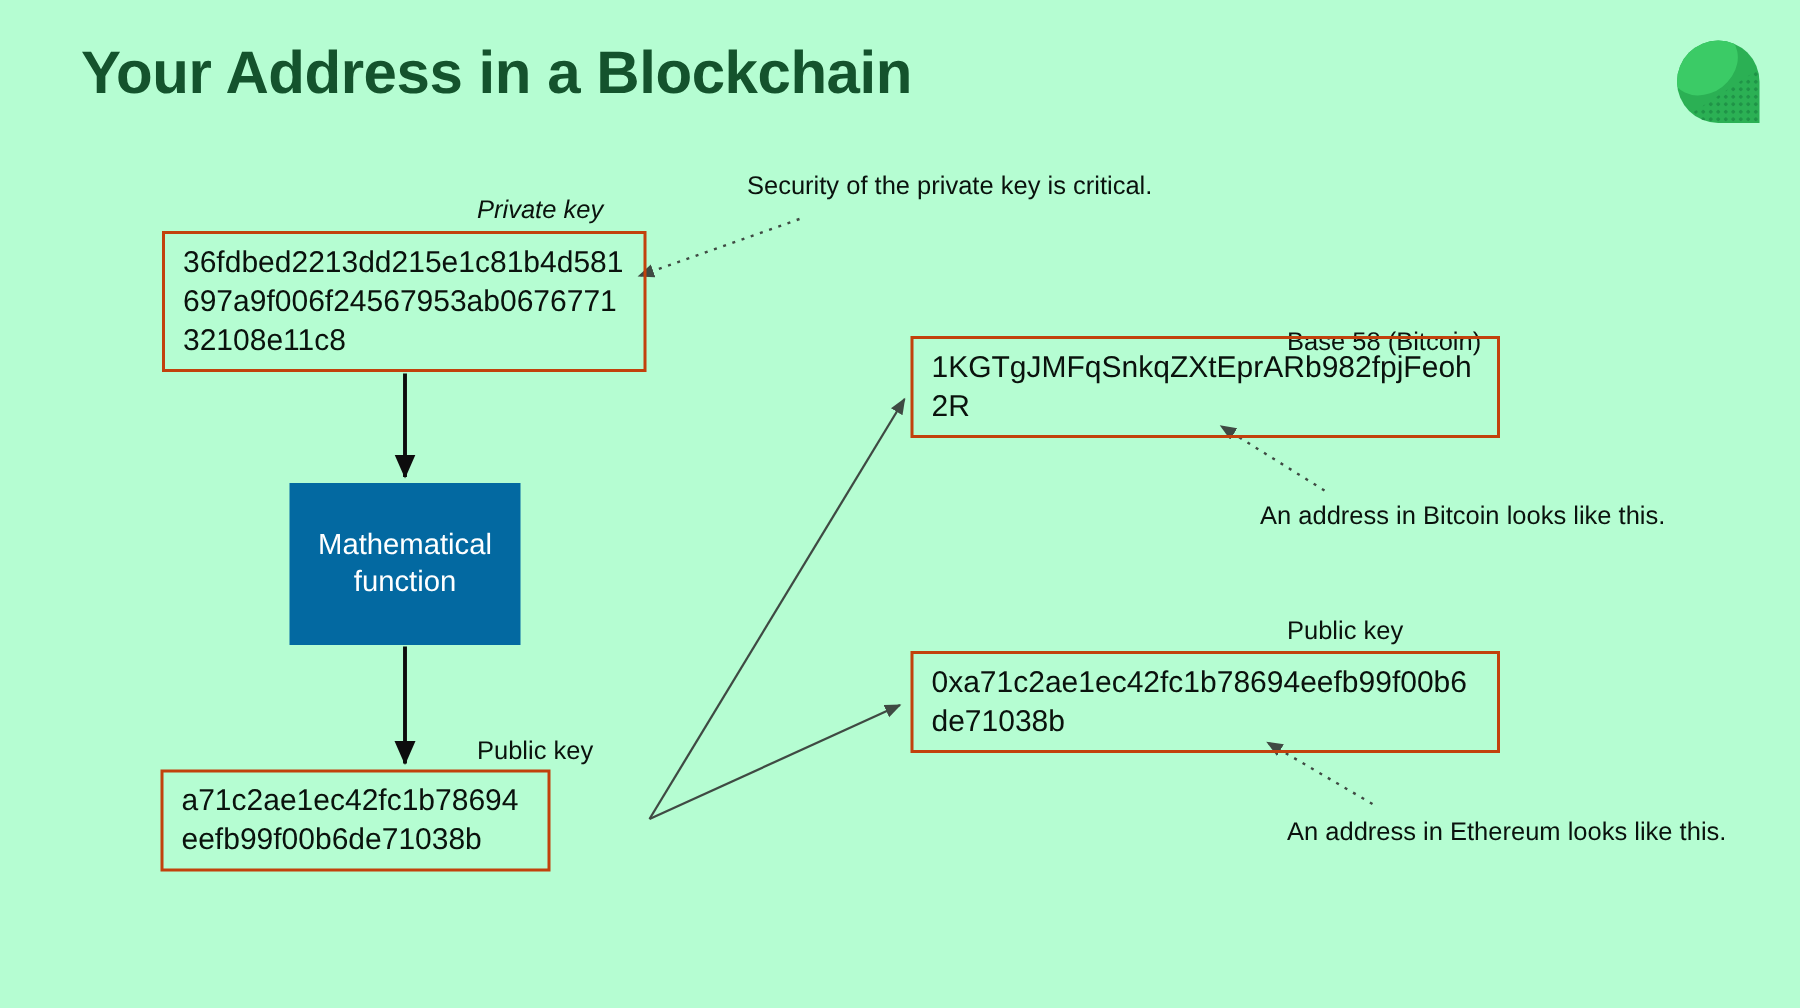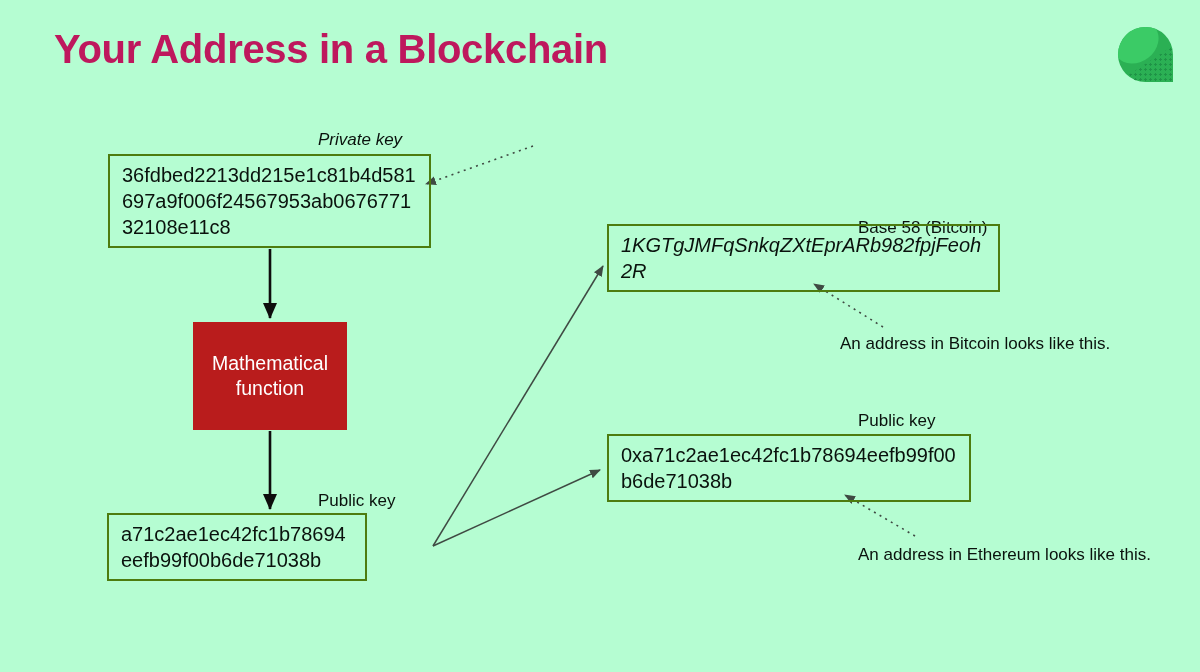--- a/index.html
+++ b/index.html
@@ -5,54 +5,54 @@
   html,body{margin:0;padding:0;}
   body{font-family:"Liberation Sans",sans-serif;}
   .canvas{
     position:relative;width:1200px;height:672px;overflow:hidden;
     background:#b5fdd2;color:#0a120d;
   }
   .arrows{position:absolute;left:0;top:0;width:1200px;height:672px;pointer-events:none;}
 
   .title{
     position:absolute;left:54px;top:26px;margin:0;
-    font-size:40px;line-height:46px;font-weight:600;letter-spacing:-0.3px;color:#be185d;
+    font-size:40px;line-height:46px;font-weight:600;letter-spacing:-0.3px;color:#14532d;
   }
 
   
   .logo{
     position:absolute;left:1118px;top:27px;width:55px;height:55px;
     background:#2bb054;border-radius:50% 50% 0 50%;overflow:hidden;
   }
   .logo .shine{
     position:absolute;left:-6px;top:-5px;width:48px;height:40px;
     background:#3bcb66;border-radius:50%;transform:rotate(-38deg);
   }
   .logo .dots{
     position:absolute;inset:0;
     background-image:radial-gradient(#1f9347 1.1px, rgba(0,0,0,0) 1.3px);
     background-size:5px 5px;
     clip-path:polygon(6% 96%, 100% 34%, 100% 100%, 0 100%);
   }
 
   
   .kbox{
-    position:absolute;box-sizing:border-box;border:2px solid #4d7c0f;
+    position:absolute;box-sizing:border-box;border:2px solid #c2410c;
     padding:6px 12px;font-size:20px;line-height:26px;color:#0a120d;
     word-break:break-all;background:transparent;
   }
   .box-pk {left:108px;top:154px;width:323px;height:94px;}
   .box-pub{left:107px;top:513px;width:260px;height:68px;}
-  .box-btc{left:607px;top:224px;width:393px;height:68px;font-style:italic;}
-  .box-eth{left:607px;top:434px;width:364px;height:68px;}
+  .box-btc{left:607px;top:224px;width:393px;height:68px;}
+  .box-eth{left:607px;top:434px;width:393px;height:68px;}
 
   
   .funcbox{
     position:absolute;left:193px;top:322px;width:154px;height:108px;
-    background:#b91c1c;color:#ffffff;display:flex;align-items:center;justify-content:center;
+    background:#0369a1;color:#ffffff;display:flex;align-items:center;justify-content:center;
     text-align:center;font-size:19.5px;line-height:25px;
   }
   .funcbox span{display:block;width:132px;}
 
   
   .boxlabel{position:absolute;font-size:17px;line-height:18px;color:#0a120d;}
   .lbl-pk  {left:318px;top:131px;font-style:italic;}
   .lbl-pub {left:318px;top:492px;}
   .lbl-btc {left:858px;top:219px;}
   .lbl-eth {left:858px;top:412px;}
@@ -89,20 +89,21 @@
     <line x1="915" y1="536" x2="845" y2="495" stroke="#3f4a43" stroke-width="1.6" stroke-dasharray="2 4.5" marker-end="url(#head-gray)"></line>
   </svg>
 
   <h1 class="title">Your Address in a Blockchain</h1>
 
   <div class="logo">
     <div class="shine"></div>
     <div class="dots"></div>
   </div>
 
+  <div class="note note-security">Security of the private key is critical.</div>
 
   <div class="boxlabel lbl-pk">Private key</div>
   <div class="kbox box-pk">
     <span>36fdbed2213dd215e1c81b4d581697a9f006f24567953ab067677132108e11c8</span>
   </div>
 
   <div class="funcbox">
     <span>Mathematical function</span>
   </div>
 

